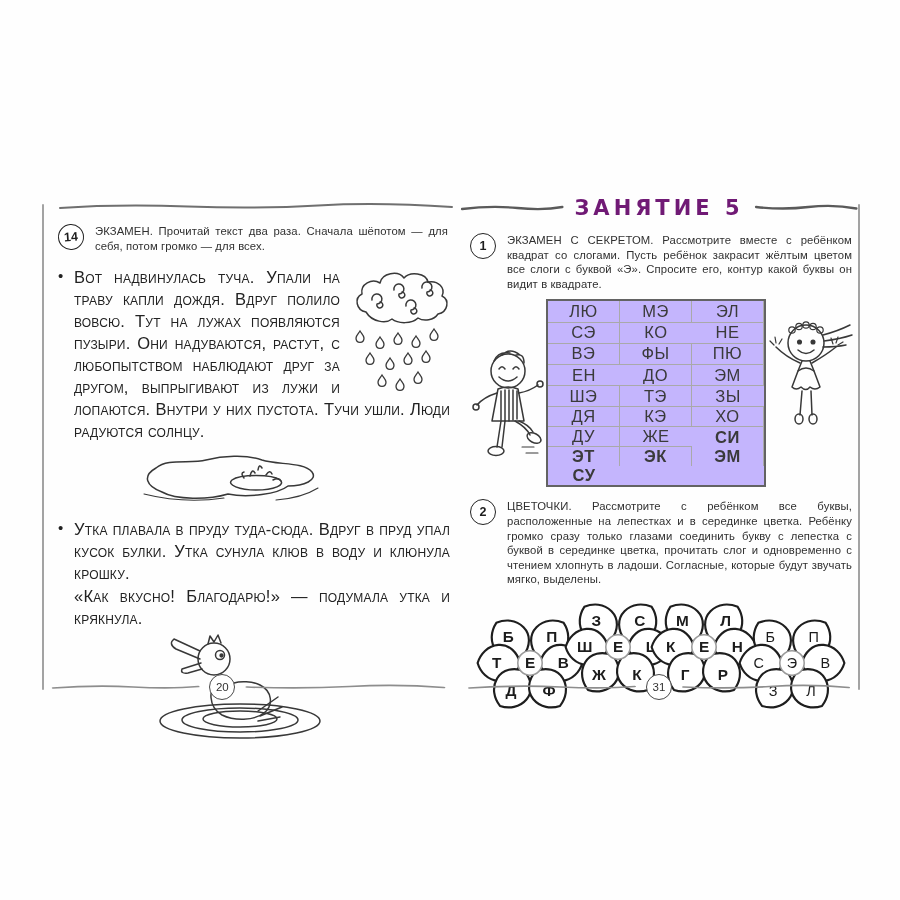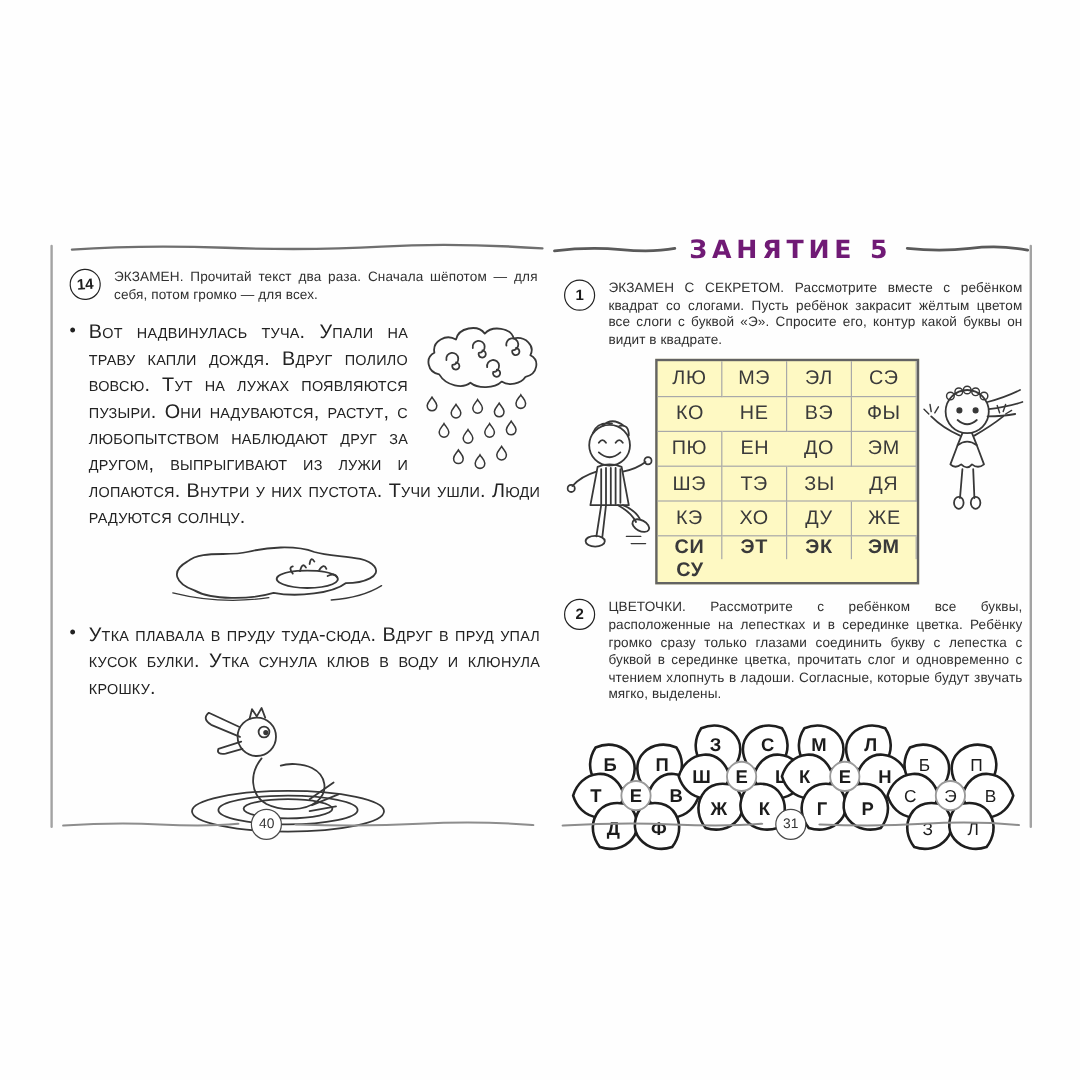--- a/index.html
+++ b/index.html
@@ -30,22 +30,22 @@
   .pnum{flex:0 0 auto;width:24px;height:24px;border:1.4px solid #4a4a4a;border-radius:50%;
         display:flex;align-items:center;justify-content:center;font-size:11.5px;color:#333;background:#fff;}
   .foot-line{height:8px;}
   
   .rp-head{display:flex;align-items:center;gap:10px;margin:2px 2px 0 2px;}
   .rp-title{flex:0 0 auto;font-size:21px;font-weight:700;letter-spacing:4px;color:#701a75;
             font-family:"DejaVu Sans",sans-serif;}
   .head-line{flex:1 1 auto;height:10px;min-width:40px;}
   
   .middle{position:relative;height:190px;margin-top:6px;}
-  .syl-grid{position:absolute;left:88px;top:2px;width:216px;height:184px;background:#fef9c3;
-            border:2px solid #636363;display:grid;grid-template-columns:repeat(4,1fr);
+  .syl-grid{position:absolute;left:88px;top:2px;width:216px;height:184px;background:#c4b5fd;
+            border:2px solid #636363;display:grid;grid-template-columns:repeat(3,1fr);
             grid-template-rows:repeat(5,1fr);}
   .cell{display:flex;align-items:center;justify-content:center;font-size:16.5px;color:#3a3a3a;
         letter-spacing:.5px;border-right:1px solid #a9a9a9;border-bottom:1px solid #a9a9a9;}
   .cell:nth-child(5n){border-right:none;text-align:center;}
   .cell:nth-child(n+21){border-bottom:none;font-weight:bold;}
   .boy-art{position:absolute;left:14px;top:46px;width:72px;height:132px;}
   .girl-art{position:absolute;right:2px;top:6px;width:96px;height:138px;}
   
   .flowers{position:relative;height:138px;margin-top:2px;}
   .flower{position:absolute;width:112px;height:116px;}
@@ -115,20 +115,23 @@
           <path d="M104,38 C112,32 144,32 152,38 C158,43 146,48 128,48 C112,48 98,43 104,38 Z"></path>
           <path d="M122,34 q2,-8 5,-3 M130,28 q1,-7 4,-2 M138,33 q4,-6 6,-1 M116,36 q-4,-5 0,-6 M145,38 q6,-3 8,1"></path>
           <path d="M16,52 Q56,62 96,56" stroke-width="1.1"></path>
           <path d="M148,58 Q174,56 190,46" stroke-width="1.1"></path>
         </g>
       </svg>
 
       <div class="para reader" style="margin-top:10px">
         <span class="bullet">•</span>
         <span><span>Утка </span><span class="b">пла</span><span>вала в пруду ту</span><span class="b">да</span><span>-сю</span><span class="b">да</span><span>. Вдруг в пруд упал ку</span><span class="b">сок</span><span> </span><span class="b">бул</span><span>ки. Утка </span><span class="b">су</span><span>нула клюв в </span><span class="b">во</span><span>ду и </span><span class="b">клю</span><span>нула </span><span class="b">кро</span><span>шку.</span></span>
+        <div style="margin-top:1px">
+          <span><span>«Как </span><span class="b">вкус</span><span>но! Благода</span><span class="b">рю</span><span>!» — по</span><span class="b">ду</span><span>мала утка и </span><span class="b">кряк</span><span>нула.</span></span>
+        </div>
       </div>
 
       <svg class="duck-art" width="176" height="112" viewBox="0 0 176 112">
         <g class="art">
           <ellipse cx="88" cy="90" rx="80" ry="17"></ellipse>
           <ellipse cx="88" cy="89" rx="58" ry="12"></ellipse>
           <ellipse cx="88" cy="88" rx="37" ry="8"></ellipse>
           <path d="M66,46 C56,58 56,76 70,84 C82,90 102,90 112,82 C122,74 120,60 108,54 C100,50 88,50 82,52"></path>
           <path d="M106,80 L126,66 M108,85 L130,76 M106,90 L128,86"></path>
           <circle cx="62" cy="28" r="16"></circle>
@@ -138,21 +141,21 @@
           <path d="M48,20 L22,8 Q16,13 24,18 L48,28"></path>
           <path d="M49,32 L30,38 Q28,43 36,42 L50,38"></path>
         </g>
       </svg>
     </div>
 
     <div class="pfoot">
       <svg class="foot-line" style="flex:0.85" viewBox="0 0 100 8" preserveAspectRatio="none" width="100" height="8">
           <path d="M2,5 Q30,2 55,4 T98,3.5" stroke="#8d8d8d" stroke-width="1.7" fill="none" stroke-linecap="round"></path>
         </svg>
-      <div class="pnum">40</div>
+      <div class="pnum">20</div>
       <svg class="foot-line" style="flex:1.15" viewBox="0 0 100 8" preserveAspectRatio="none" width="100" height="8">
           <path d="M2,4 Q28,6 52,3.5 T98,4.5" stroke="#8d8d8d" stroke-width="1.7" fill="none" stroke-linecap="round"></path>
         </svg>
     </div>
   </div>
 
   <div class="page page-right">
     <div class="v-edge right"></div>
 
     <div class="rp-head">

